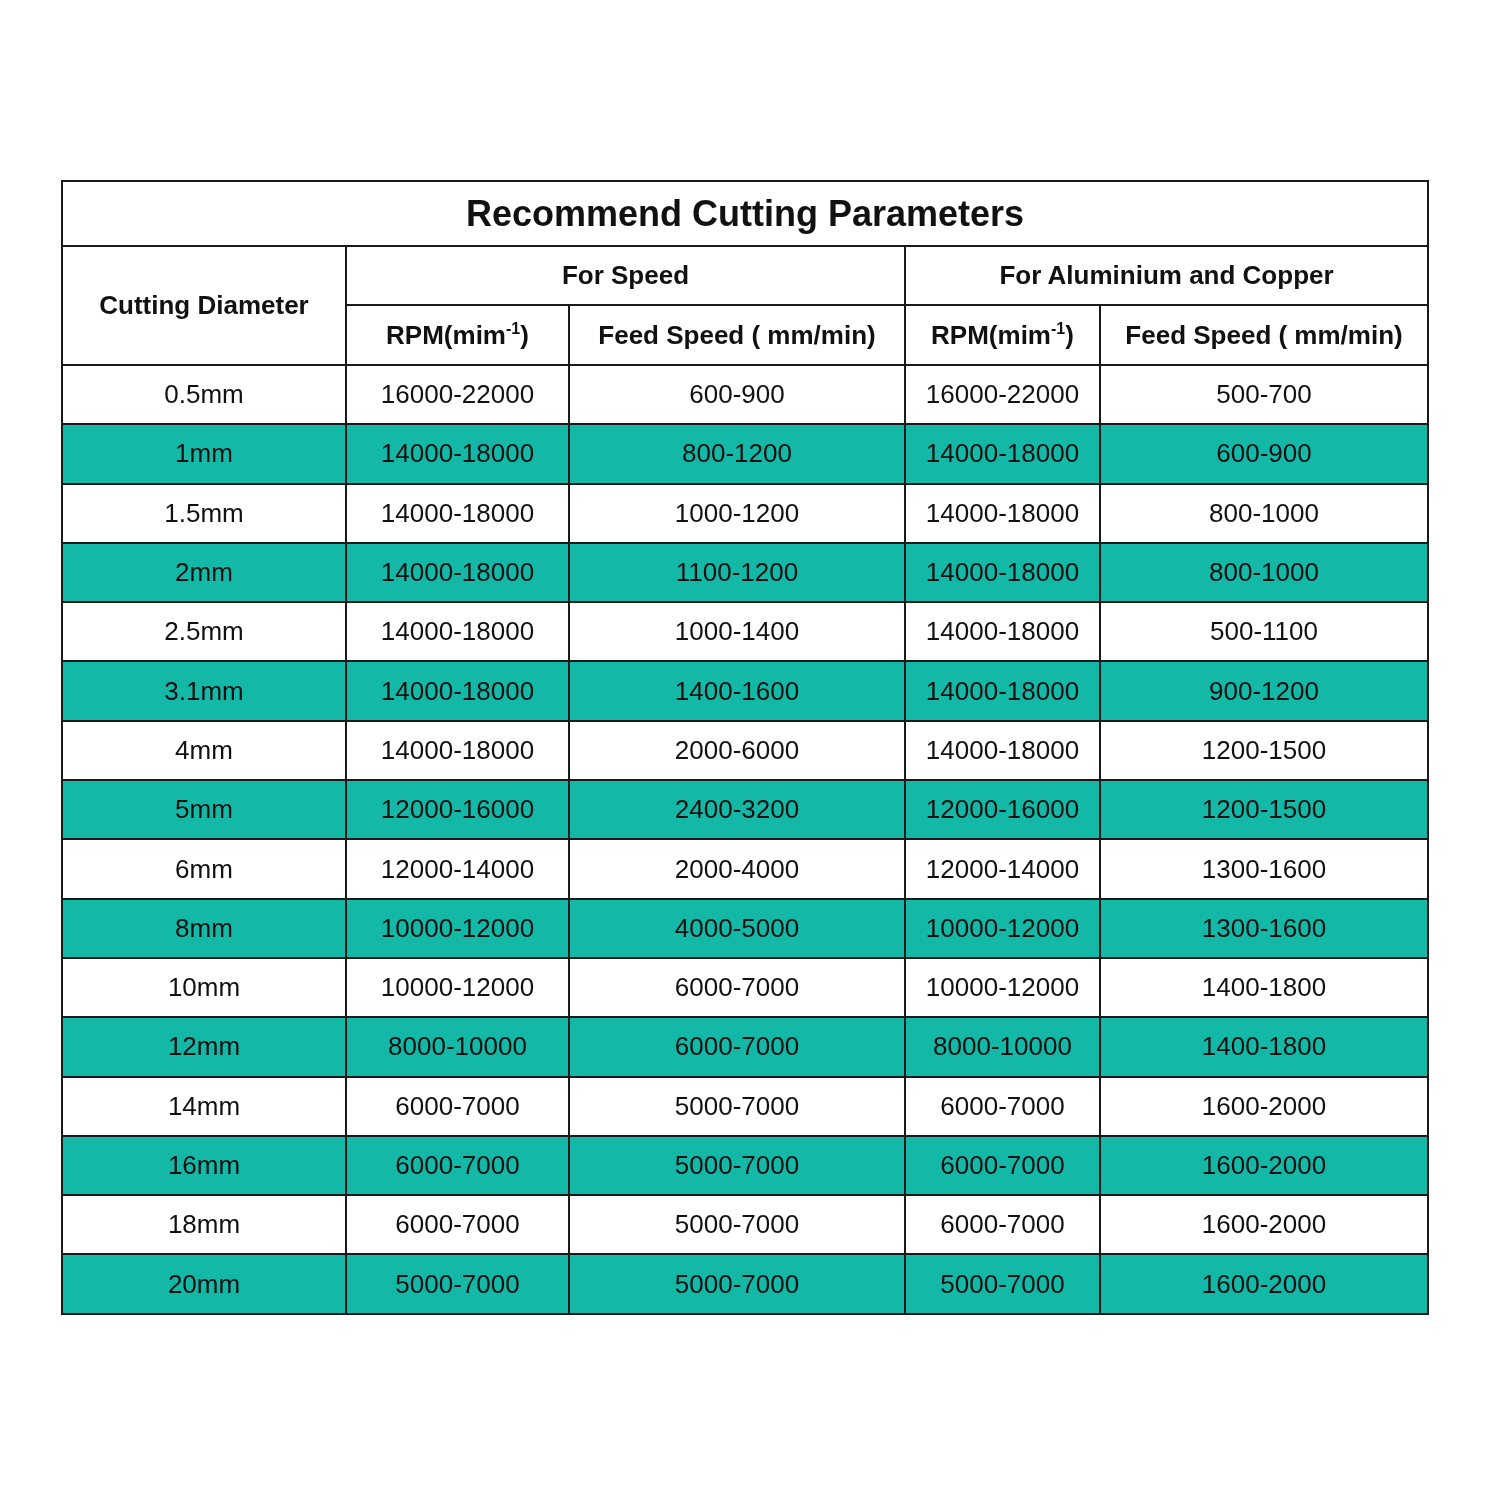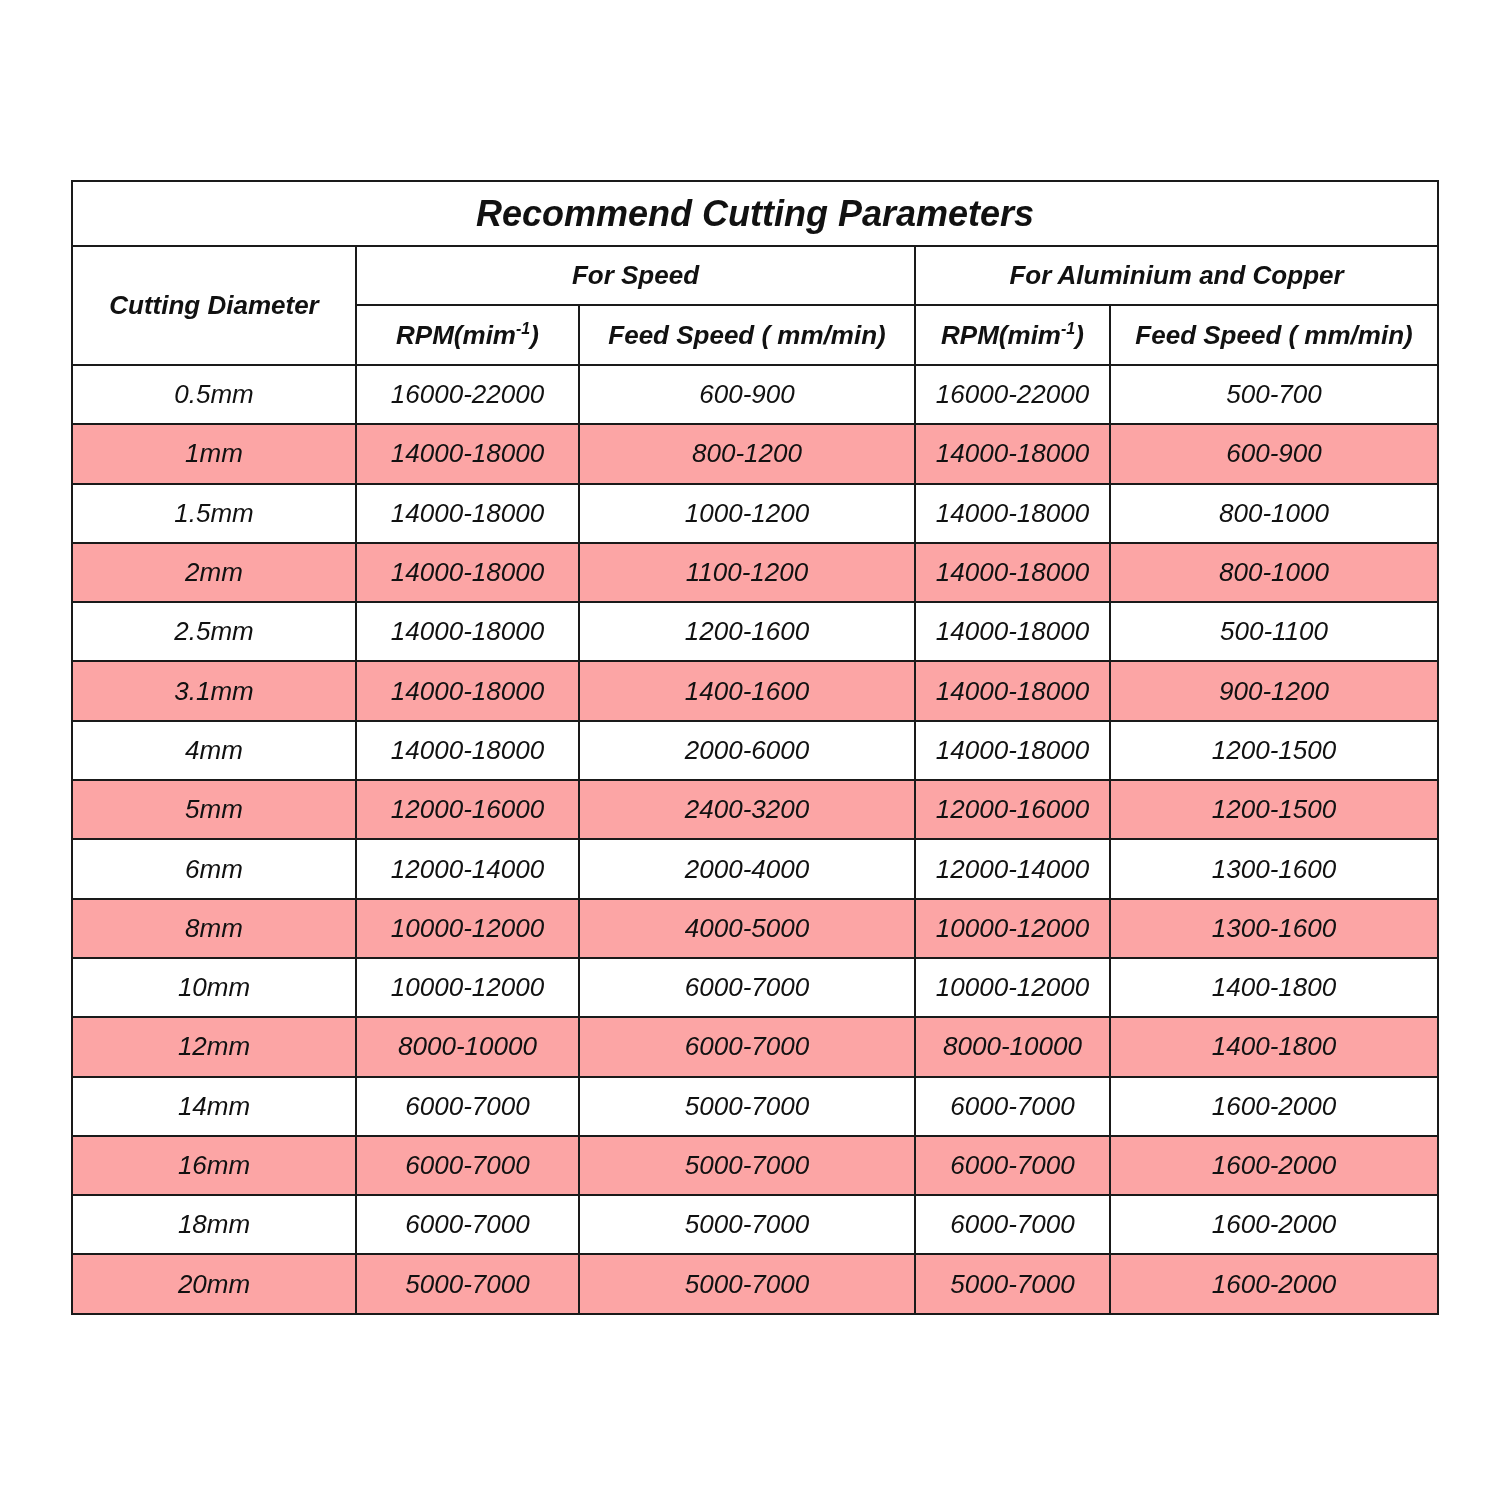--- a/index.html
+++ b/index.html
@@ -1,24 +1,24 @@
 <!DOCTYPE html>
 <html><head>
 <meta charset="utf-8">
 <style>
   html, body { margin:0; padding:0; background:#ffffff; }
   body { width:1500px; height:1500px; position:relative; font-family:"Liberation Sans", sans-serif; color:#111; }
-  table { position:absolute; left:71px; top:180px; width:1366px; border-collapse:collapse; table-layout:fixed;font-style:italic; }
+  table { position:absolute; left:61px; top:180px; width:1366px; border-collapse:collapse; table-layout:fixed; }
   td, th { border:2.5px solid #1a1a1a; text-align:center; vertical-align:middle; padding:0; }
   .title { height:63px; font-size:36px; font-weight:bold; }
   .grp { height:57px; font-size:26px; font-weight:bold; }
   .sub { height:58px; font-size:26px; font-weight:bold;margin-top:36px; }
   .sub sup { font-size:16px; }
   td.cell { height:57.3px; font-size:26px; font-weight:normal; }
-  tr.shade td { background:#fca5a5; }
+  tr.shade td { background:#14b8a6; }
 </style>
 </head>
 <body>
 
 <table>
   <colgroup>
     <col style="width:284px">
       <col style="width:223px">
       <col style="width:336px">
       <col style="width:195px">
@@ -65,21 +65,21 @@
       <tr class="shade">
         <td class="cell">2mm</td>
         <td class="cell">14000-18000</td>
         <td class="cell">1100-1200</td>
         <td class="cell">14000-18000</td>
         <td class="cell">800-1000</td>
       </tr>
       <tr>
         <td class="cell">2.5mm</td>
         <td class="cell">14000-18000</td>
-        <td class="cell">1200-1600</td>
+        <td class="cell">1000-1400</td>
         <td class="cell">14000-18000</td>
         <td class="cell">500-1100</td>
       </tr>
       <tr class="shade">
         <td class="cell">3.1mm</td>
         <td class="cell">14000-18000</td>
         <td class="cell">1400-1600</td>
         <td class="cell">14000-18000</td>
         <td class="cell">900-1200</td>
       </tr>

